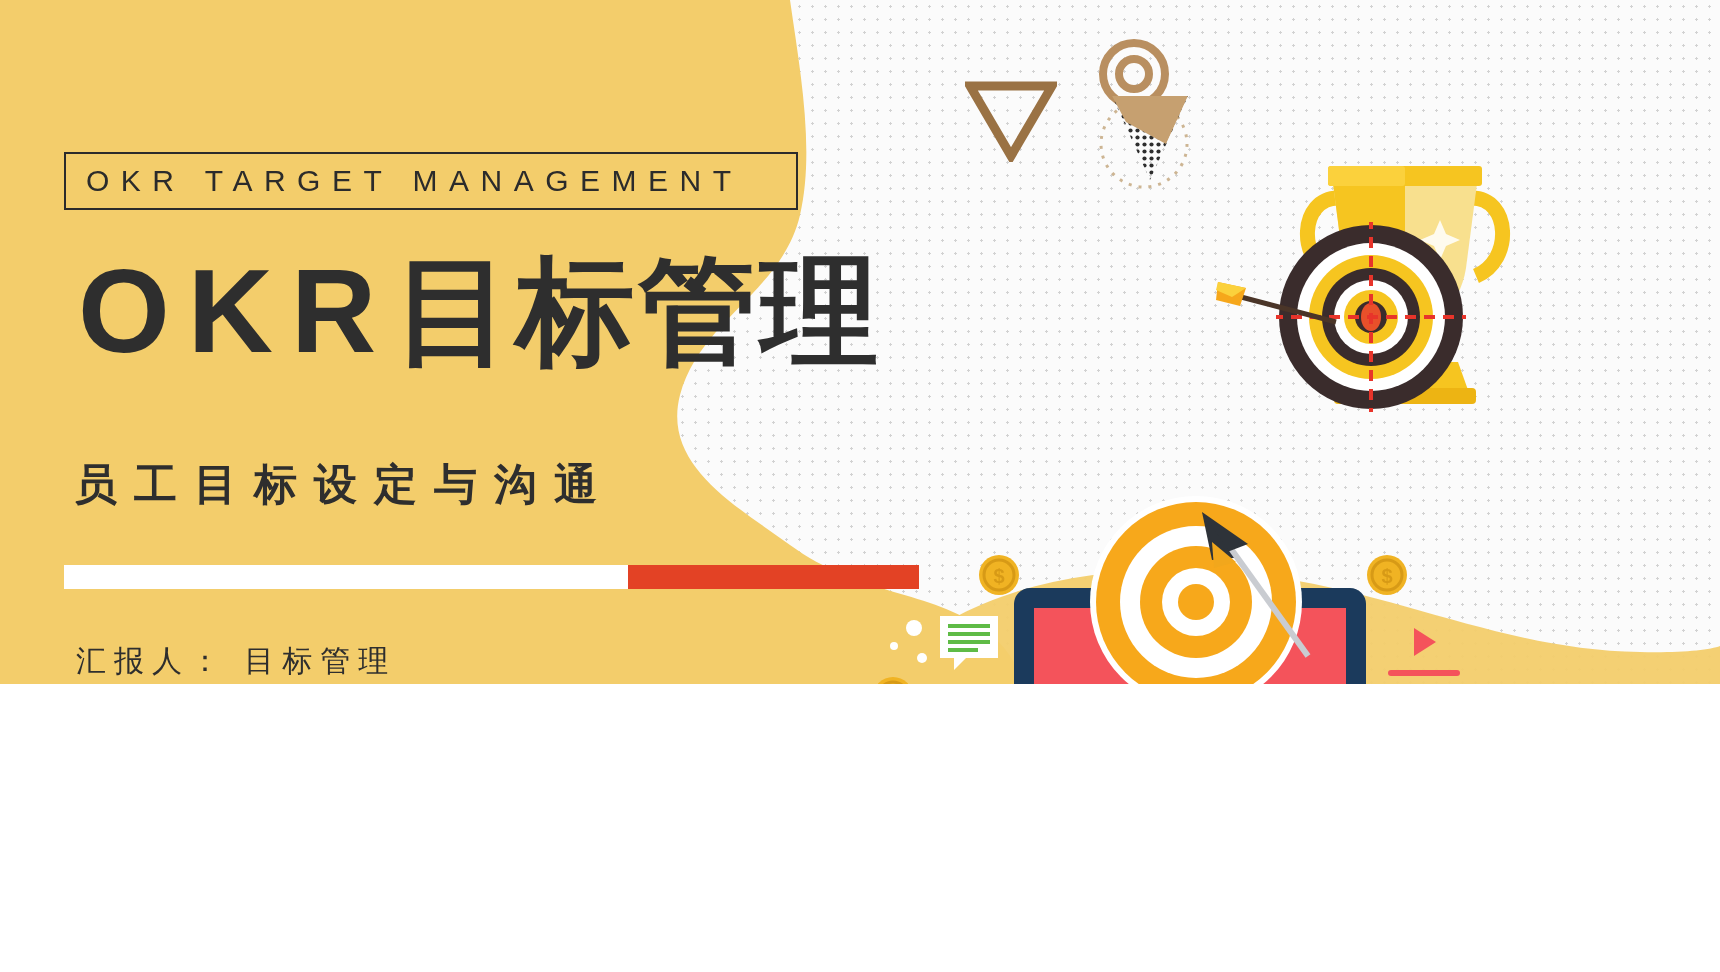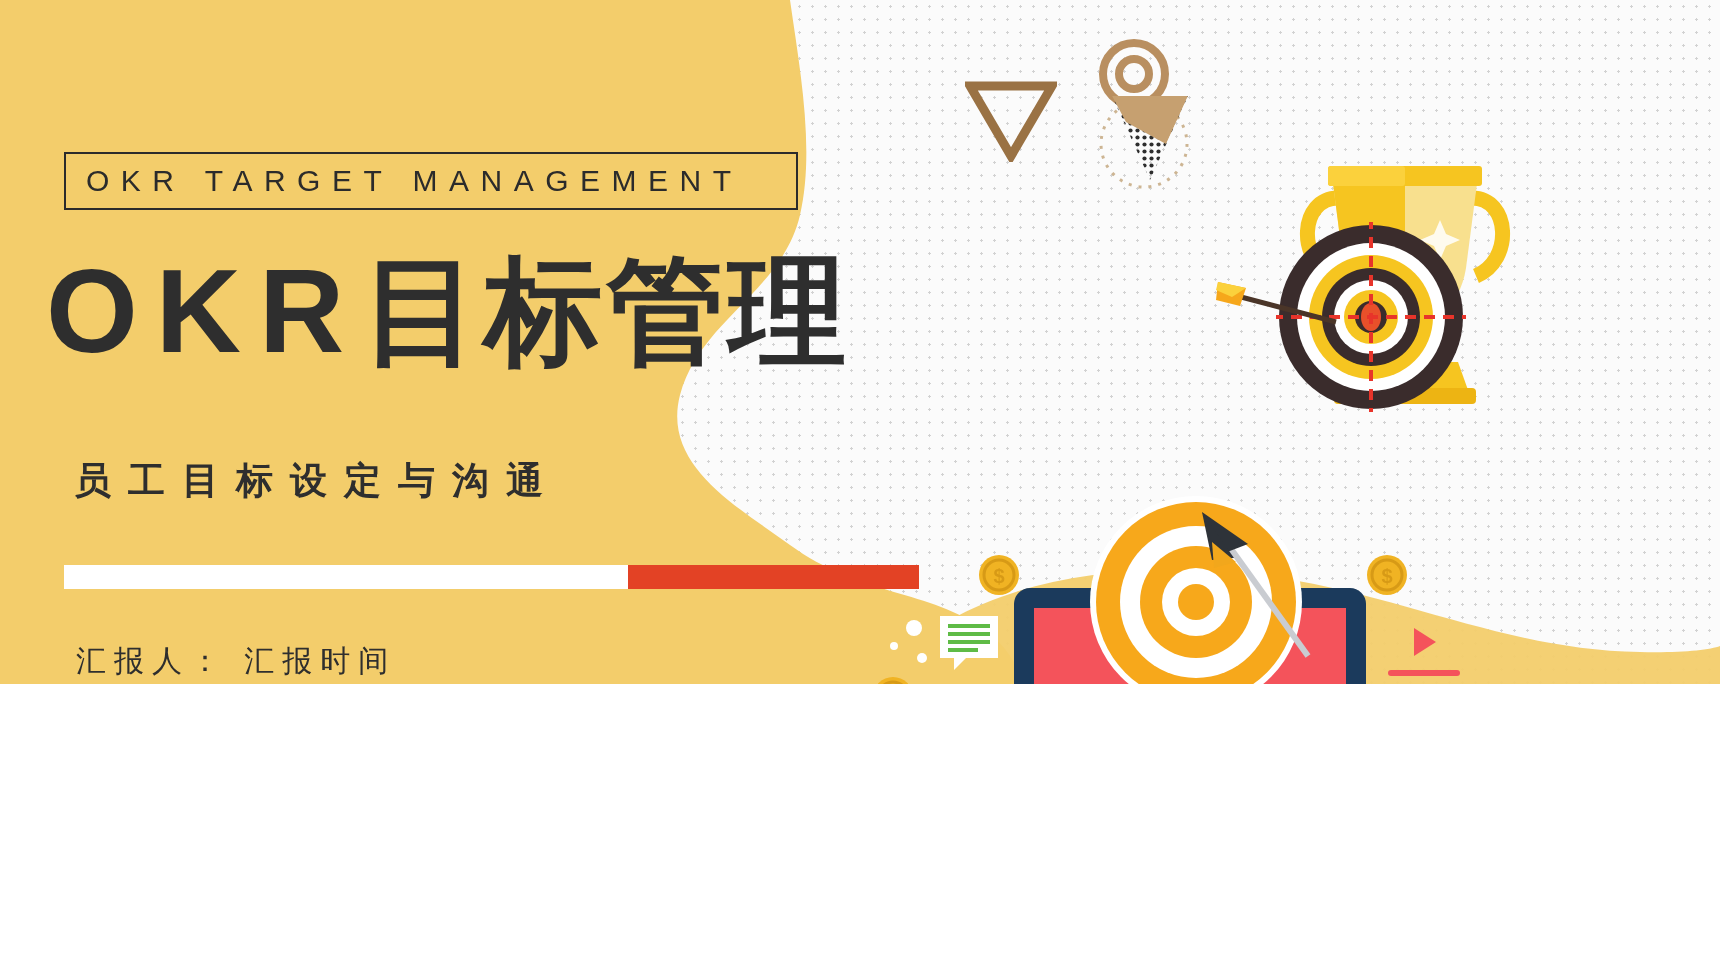--- a/index.html
+++ b/index.html
@@ -30,28 +30,28 @@
     width:734px;height:58px;
     border:2px solid #2b2b2b;
     box-sizing:border-box;
     display:flex;align-items:center;
   }
   .eng-text{
     font-size:30px;letter-spacing:11.5px;color:#2b2b2b;
     font-weight:400;padding-left:20px;white-space:nowrap;
   }
   .main-title{
-    position:absolute;left:46px;top:252px;
+    position:absolute;left:78px;top:252px;
     font-size:118px;line-height:1;letter-spacing:4px;
     color:#2e2e2e;font-weight:700;white-space:nowrap;
   }
   .main-title .lat{letter-spacing:18px;}
   .sub-title{
     position:absolute;left:74px;top:456px;
-    font-size:37px;letter-spacing:17px;color:#2e2e2e;
+    font-size:43px;letter-spacing:17px;color:#2e2e2e;
     font-weight:700;white-space:nowrap;
   }
   
   .bar{
     position:absolute;left:64px;top:565px;width:855px;height:24px;
     display:flex;
   }
   .bar-fill{height:100%;}
   
   .meta{
@@ -130,21 +130,21 @@
     <span class="lat">OKR</span><span>目标管理</span>
   </div>
 
   <div class="sub-title">员工目标设定与沟通</div>
 
   <div class="bar">
     <div class="bar-fill" id="bar-white" style="width: 66%; background: rgb(255, 255, 255);"></div>
     <div class="bar-fill" id="bar-accent" style="width: 34%; background: rgb(227, 66, 37);"></div>
   </div>
 
-  <div class="meta meta-1">汇报人： 汇报时间</div>
+  <div class="meta meta-1">汇报人： 目标管理</div>
 
   <svg class="illo" style="left:1290px;top:150px;" width="230" height="260">
 
     <path d="M48,48 C10,48 6,110 44,126" fill="none" stroke="#f6c520" stroke-width="15"></path>
     <path d="M182,48 C220,48 224,110 186,126" fill="none" stroke="#f6c520" stroke-width="15"></path>
 
     <path d="M42,26 L188,26 L176,118 C170,158 140,178 115,178
              C90,178 60,158 54,118 Z" fill="#f8e08e"></path>
     <path d="M42,26 L115,26 L115,178 C90,178 60,158 54,118 Z" fill="#f6c520"></path>
     <rect x="38" y="16" width="154" height="20" rx="3" fill="#f6c520"></rect>

